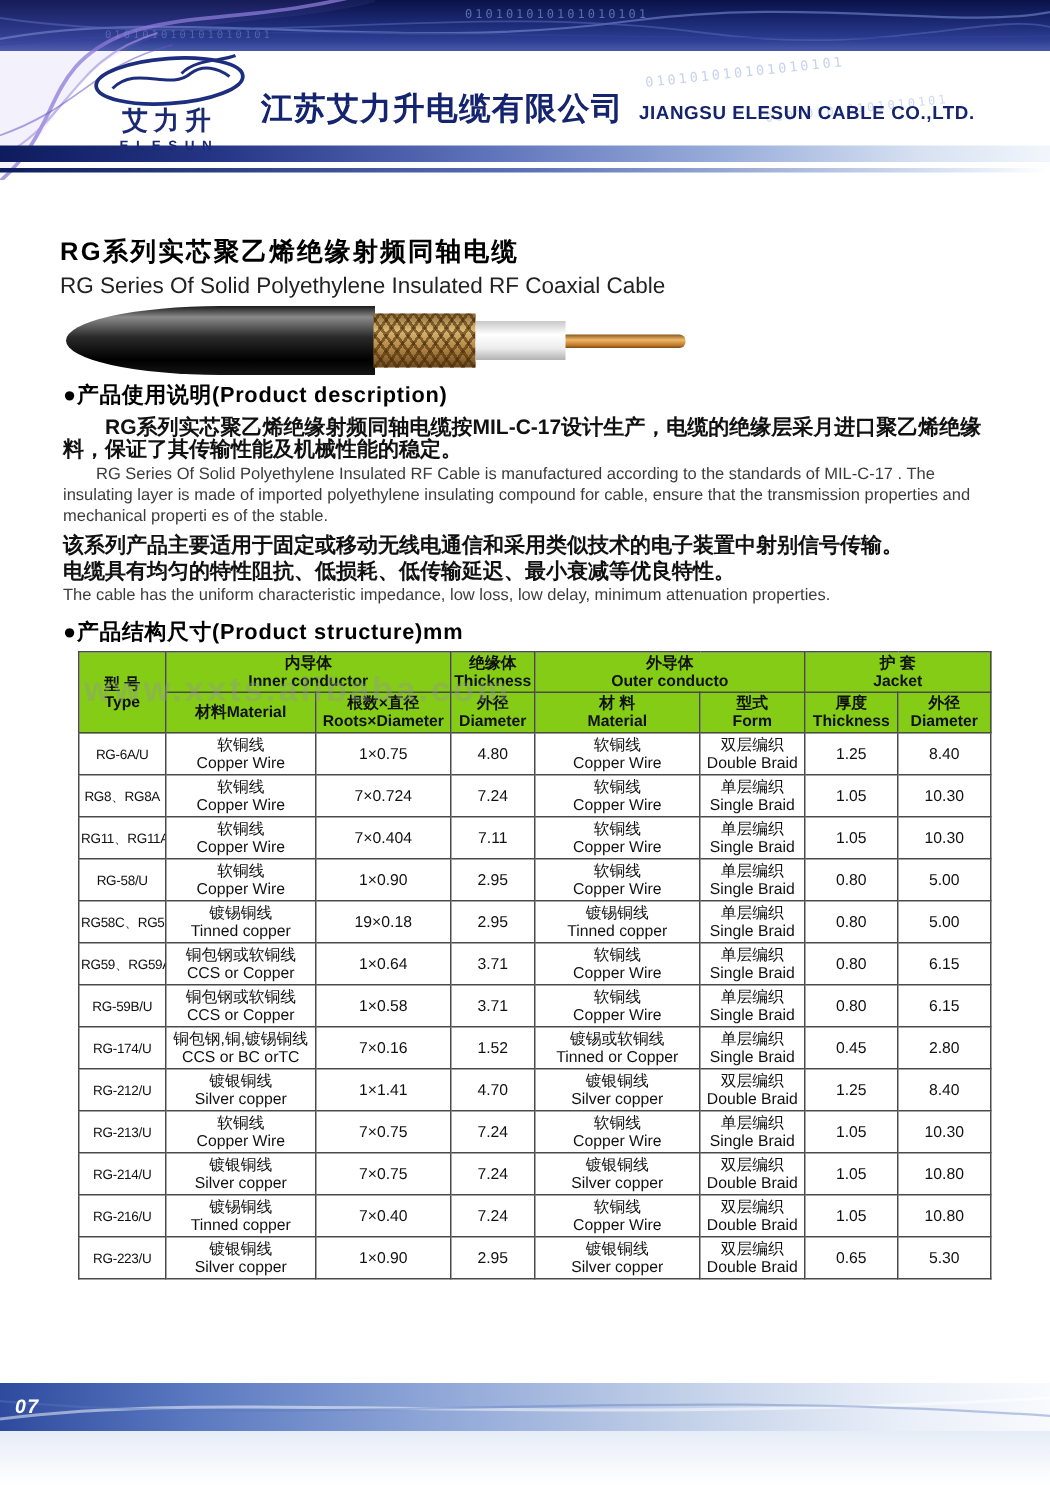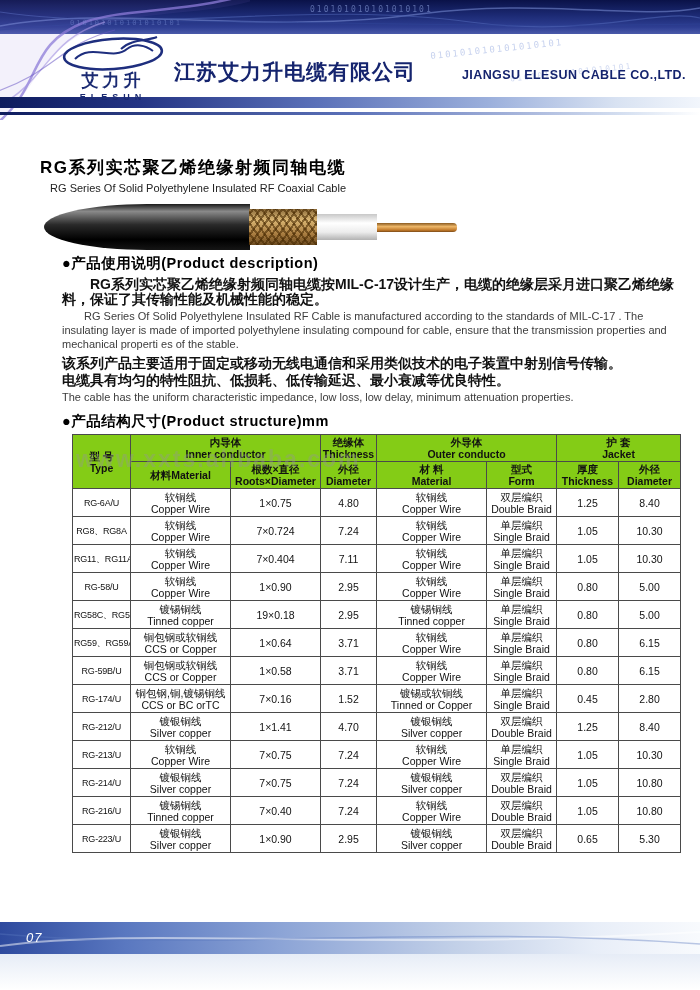--- a/index.html
+++ b/index.html
@@ -15,21 +15,21 @@
   .hdr { position:absolute; top:0; left:0; width:700px; height:134px; background:#fff; }
   .hdr-top {
     position:absolute; top:0; left:0; width:700px; height:34px;
     background:linear-gradient(180deg,#0a1248 0%,#1c2a74 45%,#2e3e92 80%,#4a5aaa 100%);
     overflow:hidden; z-index:1;
   }
   .purple-waves { position:absolute; top:0; left:0; z-index:2; pointer-events:none; }
   .logo { position:absolute; left:54px; top:36px; width:118px; text-align:center; z-index:3; }
   .logo-cn { font-size:17px; font-weight:bold; color:#1a2a72; letter-spacing:4px; margin-top:-3px; }
   .logo-en { font-size:9px; font-weight:bold; color:#1a2a72; letter-spacing:5px; }
-  .company { position:absolute; left:174px; top:58px; display:flex; align-items:baseline; white-space:nowrap; z-index:3;gap:36px; }
+  .company { position:absolute; left:174px; top:58px; display:flex; align-items:baseline; white-space:nowrap; z-index:3; }
   .company-cn { font-size:21px; font-weight:bold; color:#15246e; letter-spacing:1px; text-shadow:1px 1px 0 #fff; }
   .company-en { font-size:12.5px; font-weight:bold; color:#15246e; margin-left:10px; letter-spacing:.4px; }
   .stripe1 {
     position:absolute; top:97px; left:0; width:700px; height:11px;
     background:linear-gradient(90deg,#0e1c5e 0%,#243484 20%,#5a70b8 45%,#9cb0dc 70%,#d8e2f2 88%,#f2f6fc 100%);
     z-index:2;
   }
   .stripe2 {
     position:absolute; top:112px; left:0; width:700px; height:3px;
     background:linear-gradient(90deg,#0e1c5e 0%,#5a70b8 50%,#d8e2f2 90%,#ffffff 100%);
@@ -37,21 +37,21 @@
   }
   .bin { position:absolute; font-family:"DejaVu Sans Mono","Liberation Mono",monospace; letter-spacing:2px; pointer-events:none; z-index:2; }
   .b1 { top:5px;  left:310px; font-size:8px; color:rgba(150,170,230,.55); }
   .b2 { top:19px; left:70px;  font-size:7px; color:rgba(130,150,220,.45); }
   .b3 { top:44px; left:430px; font-size:9px; color:rgba(120,145,215,.42); transform:rotate(-6deg); }
   .b4 { top:68px; left:510px; font-size:8px; color:rgba(120,145,215,.35); transform:rotate(-6deg); }
   .b5 { top:97px; left:410px; font-size:7px; color:rgba(255,255,255,.65); }
   
   .title-block { position:absolute; left:40px; top:156px; }
   .title-cn { font-size:17px; font-weight:bold; color:#000; letter-spacing:1.5px; }
-  .title-en { font-size:11px; color:#222; margin-top:3px;text-align:right; }
+  .title-en { font-size:15px; color:#222; margin-top:3px; }
   
   .cable { position:absolute; left:44px; top:202px; width:380px; height:52px; }
   .cable-jacket {
     position:absolute; left:0; top:2px; width:206px; height:46px;
     border-radius:50% 0 0 50% / 50% 0 0 50%;
     background:linear-gradient(180deg,#1a1a1a 0%,#8a8a8a 16%,#2a2a2a 45%,#000 78%,#151515 100%);
   }
   .cable-braid {
     position:absolute; left:205px; top:7px; width:68px; height:36px;
     background:
@@ -62,21 +62,21 @@
   .cable-dielectric {
     position:absolute; left:273px; top:12px; width:60px; height:26px;
     background:linear-gradient(180deg,#c8c8c8 0%,#ffffff 35%,#ececec 70%,#b2b2b2 100%);
   }
   .cable-conductor {
     position:absolute; left:333px; top:21px; width:80px; height:9px;
     border-radius:0 4px 4px 0;
     background:linear-gradient(180deg,#8a5a20 0%,#eeb768 40%,#c07828 80%,#7a4a18 100%);
   }
   
-  .content { position:absolute; left:42px; top:254px; width:618px;margin-left:20px; }
+  .content { position:absolute; left:42px; top:254px; width:618px; }
   .sec-heading { font-size:14.5px; font-weight:bold; color:#000; letter-spacing:.5px; margin-bottom:4px; }
   .p-cn { font-size:14px; font-weight:bold; color:#111; line-height:15px; margin-bottom:2px; }
   .p-en { font-size:11px; color:#3c3c3c; line-height:14px; margin-bottom:5px; }
   .indent { text-indent:2em; }
   .structure { margin-top:8px; margin-bottom:3px; }
   
   .table-wrap { position:relative; width:608px; margin-left:10px; }
   .watermark {
     position:absolute; top:12px; left:4px; z-index:5; pointer-events:none;
     font-size:23px; font-weight:bold; letter-spacing:2px;
@@ -88,21 +88,21 @@
     padding:1px 1px; white-space:pre-line; line-height:12px; font-size:10.5px; color:#111;
   }
   .spec thead th { background:#84cc16; font-weight:bold; height:24px; }
   .spec tbody td { height:28px; background:#fff; }
   .spec tbody td:first-child { font-size:9px; letter-spacing:-.2px; white-space:nowrap; overflow:hidden; }
   
   .footer {
     position:absolute; left:0; top:922px; width:700px; height:32px; overflow:hidden;
     background:linear-gradient(90deg,#2e4a9e 0%,#5a78c0 18%,#8ca4d6 40%,#c2d0e8 65%,#e8eef8 85%,#f8fafd 100%);
   }
-  .page-num { position:absolute; left:26px; top:8px; color:#fff; font-size:13px; font-weight:normal; font-style:italic; letter-spacing:1px; }
+  .page-num { position:absolute; left:10px; top:8px; color:#fff; font-size:13px; font-weight:bold; font-style:italic; letter-spacing:1px; }
   .footer-fade {
     position:absolute; left:0; top:954px; width:700px; height:36px;
     background:linear-gradient(180deg, rgba(200,214,236,.45), rgba(255,255,255,0));
   }
 </style>
 </head>
 <body>
 
 <div class="hdr">
   <div class="hdr-top">

